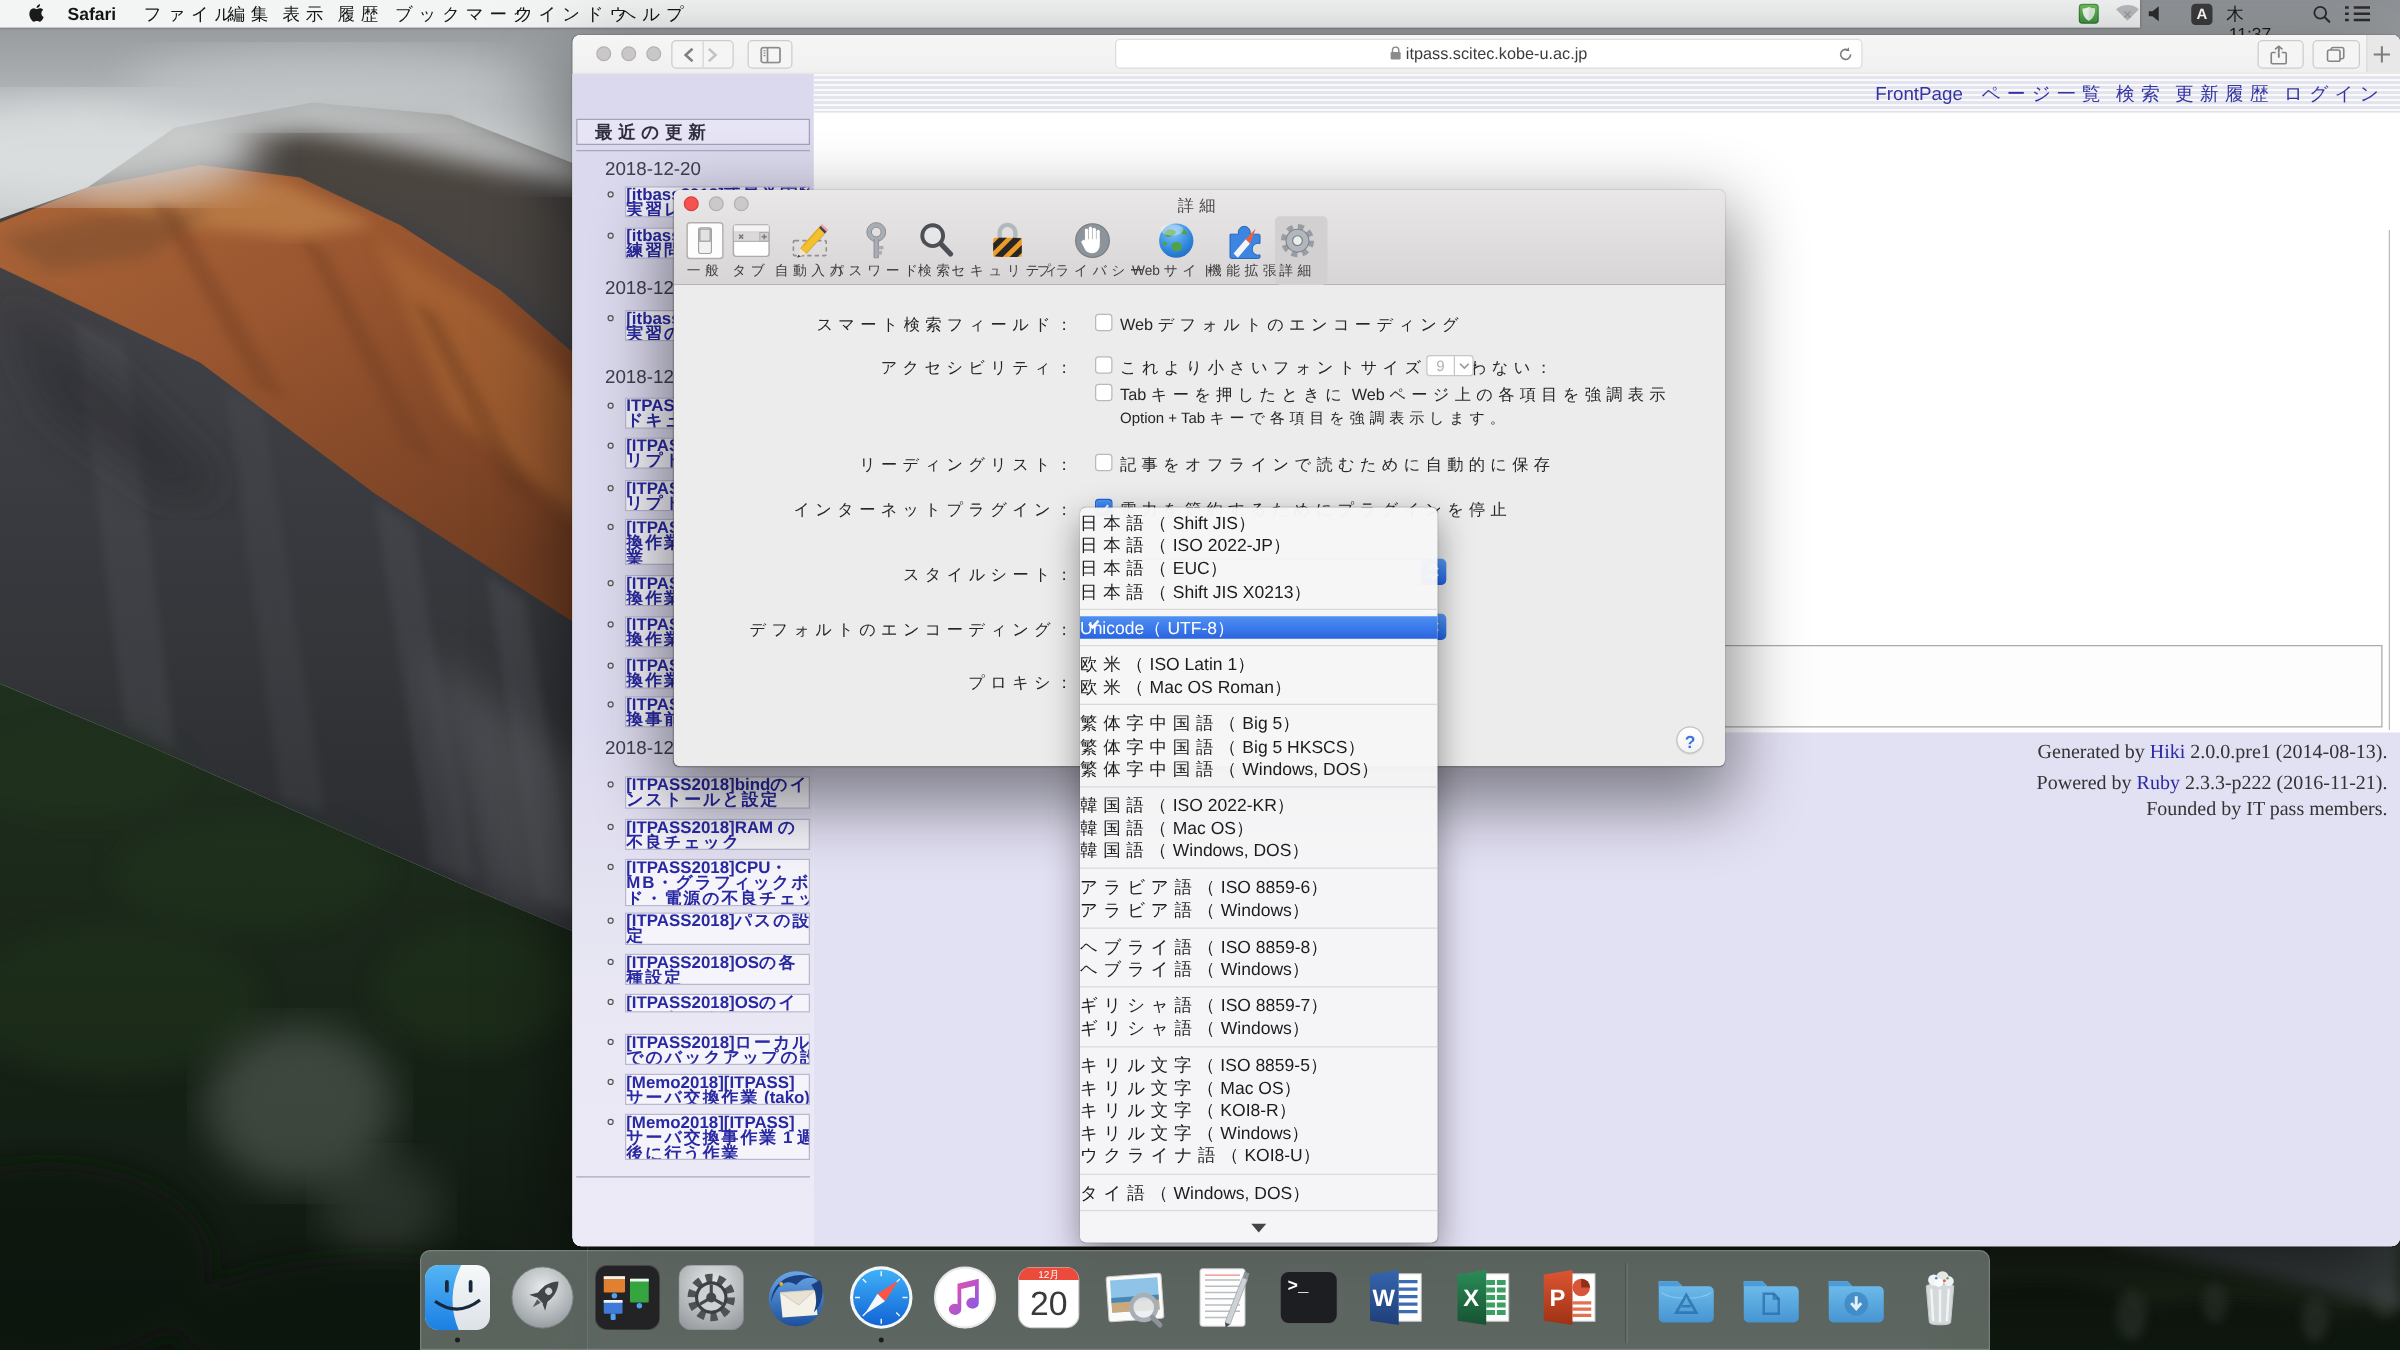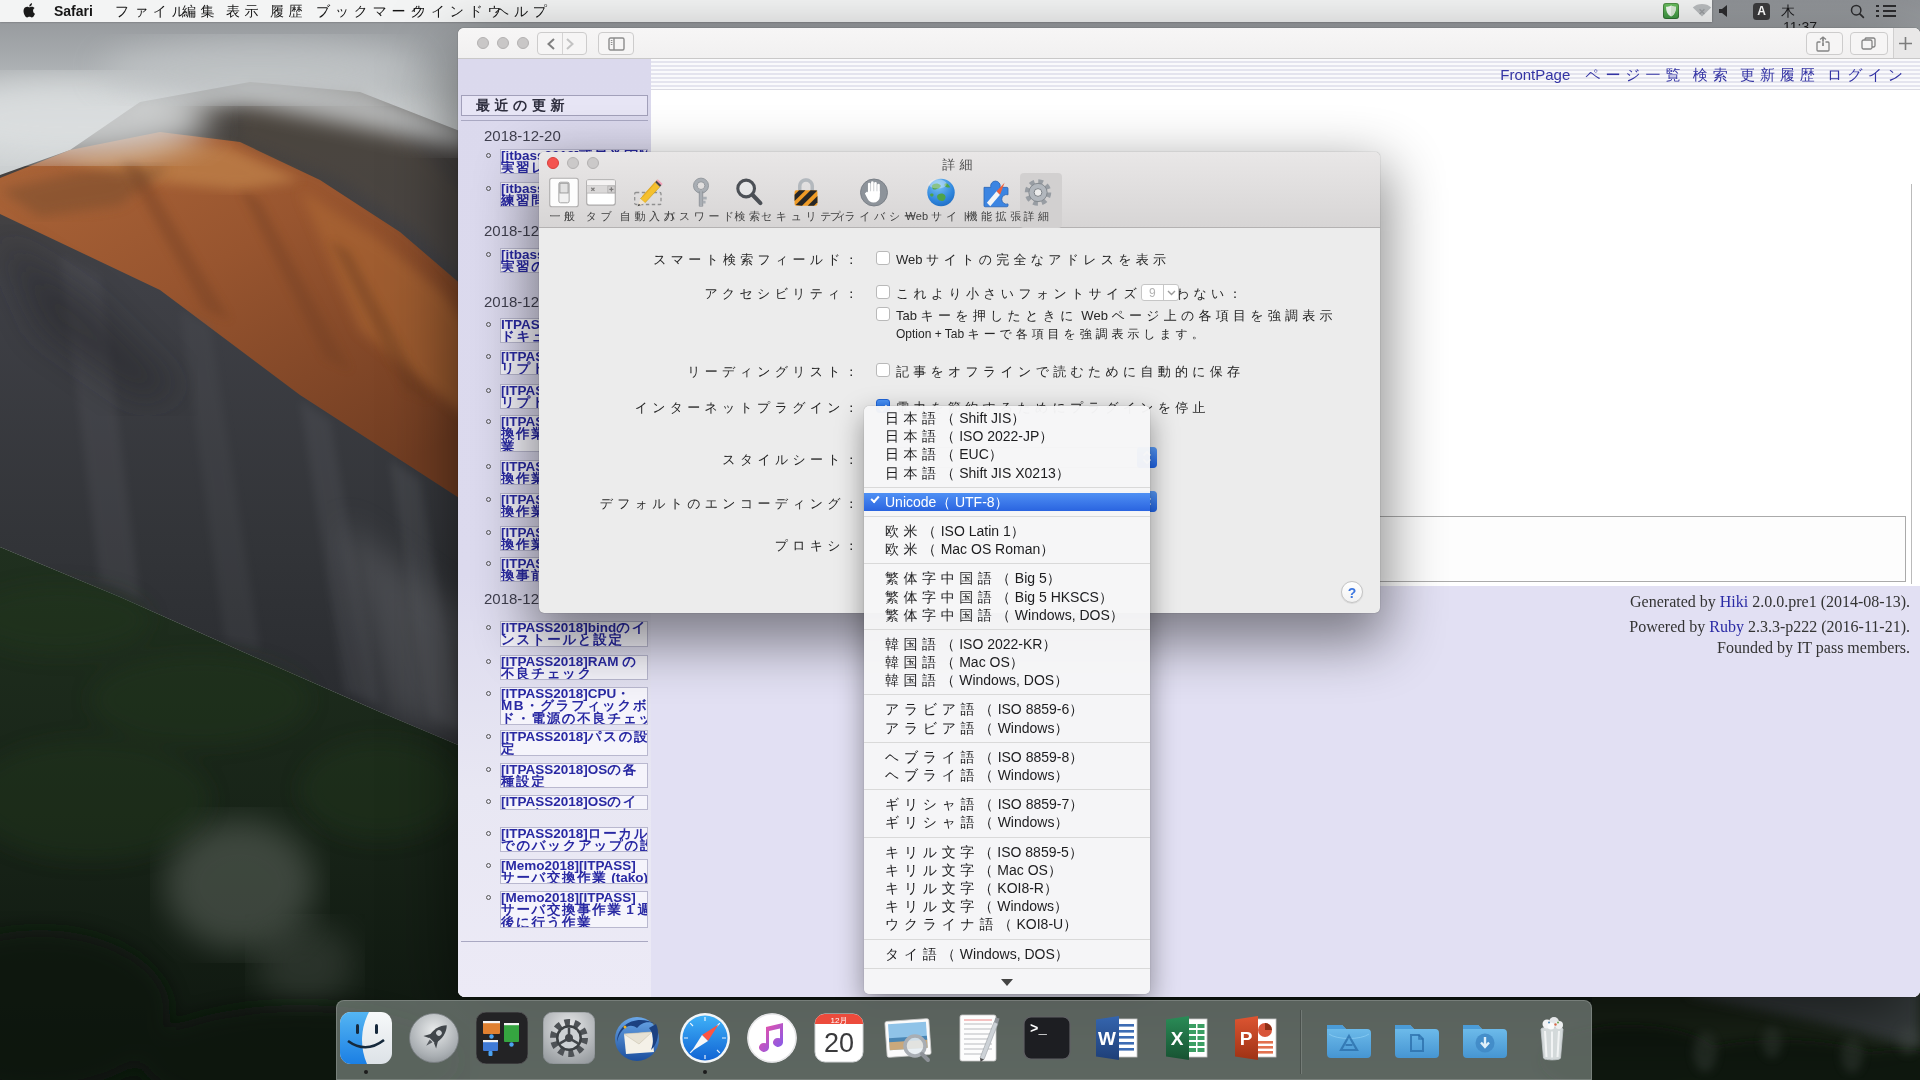--- a/index.html
+++ b/index.html
@@ -36,21 +36,21 @@
 #dtitle{position:absolute;left:0;right:0;top:4px;text-align:center;font-size:13px;color:#4a4a4a}
 .dtl{position:absolute;top:5px;width:12px;height:12px;border-radius:50%}
 .ticon{position:absolute;top:25px;width:32px;height:31px}
 .tlab{position:absolute;top:57px;font-size:11px;color:#3e3e3e;text-align:center;white-space:nowrap}
 #dsel{position:absolute;left:481px;top:21px;width:42px;height:55px;background:#d2d0d0;border-radius:4px}
 .drow{position:absolute;font-size:13px;color:#262626;white-space:nowrap}
 .dlab{position:absolute;width:323px;text-align:right;font-size:13px;color:#262626;white-space:nowrap}
 .cb{position:absolute;width:14px;height:14px;background:#fff;border:1px solid #b9b9b9;border-radius:3px}
 
 #menu{position:absolute;left:864px;top:406px;width:286px;height:588px;background:rgba(246,246,247,.97);border-radius:5px;box-shadow:0 10px 28px rgba(0,0,0,.4),0 0 1px rgba(0,0,0,.4);padding-top:3px;font-size:14px;color:#1c1c1e}
-.mi{height:18.2px;line-height:18.2px;padding-left:21px;white-space:nowrap}
+.mi{height:18.2px;line-height:18.2px;white-space:nowrap}
 .msep{height:1px;background:#d9d9d9;margin:5px 0}
 #msel{background:linear-gradient(#4f90f4,#2a64e0);color:#fff;position:relative}
 
 #dock{position:absolute;left:336px;top:1000px;width:1256px;height:80px;background:rgba(138,149,143,.62);border-radius:8px 8px 0 0;box-shadow:inset 0 0 0 1px rgba(255,255,255,.18)}
 .di{position:absolute;top:12px;width:52px;height:52px}
 </style></head>
 <body>
 <div id="wall"><svg width="1920" height="1080" viewBox="0 0 1920 1080">
 <defs>
 <linearGradient id="sky" x1="0" y1="0" x2="0" y2="1">
@@ -198,20 +198,29 @@
     <svg class="abs" style="left:107px;top:10px" width="10" height="12" viewBox="0 0 10 12">
         <path d="M2 1 7.5 6 2 11" stroke="#c3c3c3" stroke-width="2" fill="none"></path>
       </svg>
     <span class="abs" style="left:104px;top:5px;width:1px;height:21px;background:#d4d3d3"></span>
     <span class="sbtn" style="left:140px;width:36px"></span>
     <svg class="abs" style="left:150px;top:9px" width="17" height="14" viewBox="0 0 17 14">
         <rect x="1" y="1" width="15" height="12" rx="1.5" fill="none" stroke="#8c8c8c" stroke-width="1.4"></rect>
         <path d="M6 1v12" stroke="#8c8c8c" stroke-width="1.4"></path>
         <path d="M2.8 3.5h1.6M2.8 5.5h1.6M2.8 7.5h1.6" stroke="#8c8c8c" stroke-width="1"></path>
       </svg>
+    <div id="url"><svg width="9" height="11" viewBox="0 0 9 11" style="vertical-align:-1px">
+          <rect x="0.5" y="4.5" width="8" height="6" rx="1" fill="#8b8b8b"></rect>
+          <path d="M2 4.5V3a2.5 2.5 0 0 1 5 0v1.5" fill="none" stroke="#8b8b8b" stroke-width="1.2"></path>
+        </svg> itpass.scitec.kobe-u.ac.jp
+      <svg width="13" height="13" viewBox="0 0 13 13" style="position:absolute;right:6px;top:5px">
+          <path d="M10.5 6.5a4 4 0 1 1-1.2-2.9" fill="none" stroke="#7e7e7e" stroke-width="1.3"></path>
+          <path d="M9.2 0.8v3h-3z" fill="#7e7e7e"></path>
+        </svg>
+    </div>
     <span class="sbtn" style="left:1348px;width:37px"></span>
     <svg class="abs" style="left:1358px;top:8px" width="14" height="16" viewBox="0 0 14 16">
         <rect x="1" y="6" width="12" height="9" rx="1" fill="none" stroke="#848484" stroke-width="1.3"></rect>
         <path d="M7 1v9M4 3.5 7 1l3 2.5" fill="none" stroke="#848484" stroke-width="1.3"></path>
         <rect x="4.5" y="5" width="5" height="2" fill="#f6f5f5"></rect>
         <path d="M7 1v9" fill="none" stroke="#848484" stroke-width="1.3"></path>
       </svg>
     <span class="sbtn" style="left:1392px;width:38px"></span>
     <svg class="abs" style="left:1403px;top:9px" width="15" height="13" viewBox="0 0 15 13">
         <rect x="1" y="3" width="10" height="9" rx="1.5" fill="none" stroke="#848484" stroke-width="1.3"></rect>
@@ -380,21 +389,21 @@
   <svg class="ticon" style="left:483px" viewBox="0 0 28 27">
         <circle cx="14" cy="13.5" r="9.2" fill="none" stroke="#989da3" stroke-width="4.8" stroke-dasharray="3.95 3.27"></circle>
         <circle cx="14" cy="13.5" r="8" fill="#b2b7bd"></circle>
         <circle cx="14" cy="13.5" r="8" fill="none" stroke="#80858b" stroke-width=".8"></circle>
         <circle cx="14" cy="13.5" r="3.4" fill="#ececec" stroke="#74797f" stroke-width=".8"></circle>
       </svg>
   <div class="tlab" style="left:479px;width:40px"><span class="jp">詳細</span></div>
  </div>
  <div class="dlab" style="top:99px"><span class="jp">スマート検索フィールド：</span></div>
  <span class="cb" style="left:337px;top:99px"></span>
- <div class="drow" style="left:357px;top:99px">Web <span class="jp">サイトの完全なアドレスを表示</span></div>
+ <div class="drow" style="left:357px;top:99px">Web <span class="jp">デフォルトのエンコーディング</span></div>
  <div class="dlab" style="top:133px"><span class="jp">アクセシビリティ：</span></div>
  <span class="cb" style="left:337px;top:133px"></span>
  <div class="drow" style="left:357px;top:133px"><span class="jp">これより小さいフォントサイズを使わない：</span></div>
  <span style="position:absolute;left:602px;top:132px;width:38px;height:17px;background:#fff;border:1px solid #c6c6c6;border-radius:3px"></span>
  <span style="position:absolute;left:610px;top:134px;font-size:12px;color:#b2b2b2">9</span>
  <span style="position:absolute;left:624px;top:132px;width:1px;height:17px;background:#c6c6c6"></span>
  <svg style="position:absolute;left:628px;top:138px" width="9" height="6" viewBox="0 0 9 6">
       <path d="M1 1l3.5 3.5L8 1" stroke="#9a9a9a" stroke-width="1.4" fill="none"></path>
     </svg>
  <div class="dlab" style="top:155px"></div>

